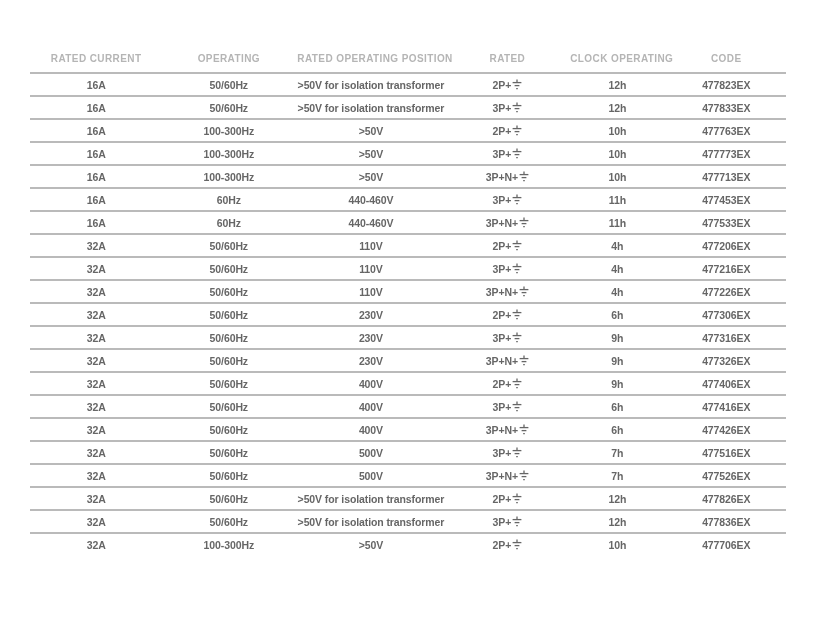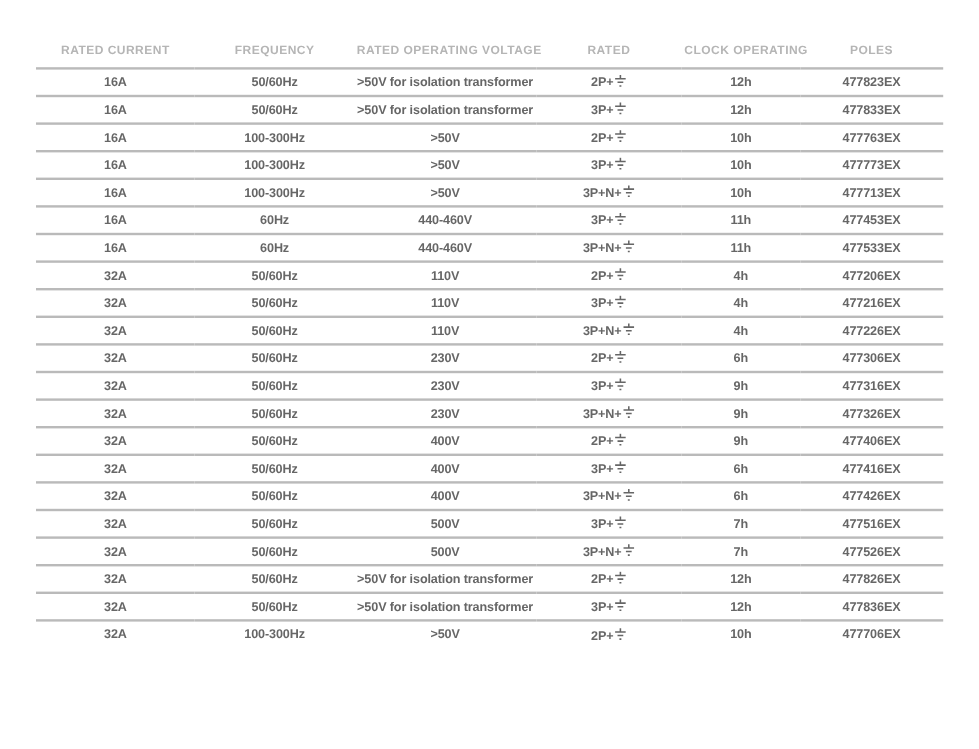--- a/index.html
+++ b/index.html
@@ -3,21 +3,21 @@
 <meta charset="utf-8">
 <style>
   * { margin: 0; padding: 0; box-sizing: border-box; }
   html, body { background: #ffffff; }
   body {
     width: 816px; height: 624px;
     font-family: "Liberation Sans", "DejaVu Sans", sans-serif;
     overflow: hidden;
     position: relative;
   }
-  .page { position: absolute; left: 0; top: 0; width: 816px; height: 448px; background: #ffffff; }
+  .page { position: absolute; left: 0; top: 16px; width: 816px; height: 448px; background: #ffffff; }
   table.spec {
     position: absolute;
     left: 30px; top: 33px;
     width: 756px;
     border-collapse: collapse;
     table-layout: fixed;
   }
   col.c1 { width: 17.5%; }
   col.c2 { width: 17.6%; }
   col.c3 { width: 20.0%; }
@@ -64,25 +64,25 @@
       <col class="c1">
         <col class="c2">
         <col class="c3">
         <col class="c4">
         <col class="c5">
         <col class="c6">
     </colgroup>
     <thead>
       <tr id="header-row">
           <th>RATED CURRENT</th>
-          <th>FREQUENCY</th>
-          <th>RATED OPERATING VOLTAGE</th>
+          <th>OPERATING</th>
+          <th>RATED OPERATING POSITION</th>
           <th>RATED</th>
           <th>CLOCK OPERATING</th>
-          <th>POLES</th>
+          <th>CODE</th>
         </tr>
     </thead>
     <tbody id="table-body">
         <tr>
           <td>16A</td>
           <td>50/60Hz</td>
           <td>&gt;50V for isolation transformer</td>
           <td><span class="pole-text">2P+</span><svg width="10" height="11" viewBox="0 0 10 11" class="earth-icon">
               <line x1="5" y1="0.5" x2="5" y2="3.6" stroke="currentColor" stroke-width="1.3"></line>
               <line x1="0.6" y1="3.6" x2="9.4" y2="3.6" stroke="currentColor" stroke-width="1.3"></line>

